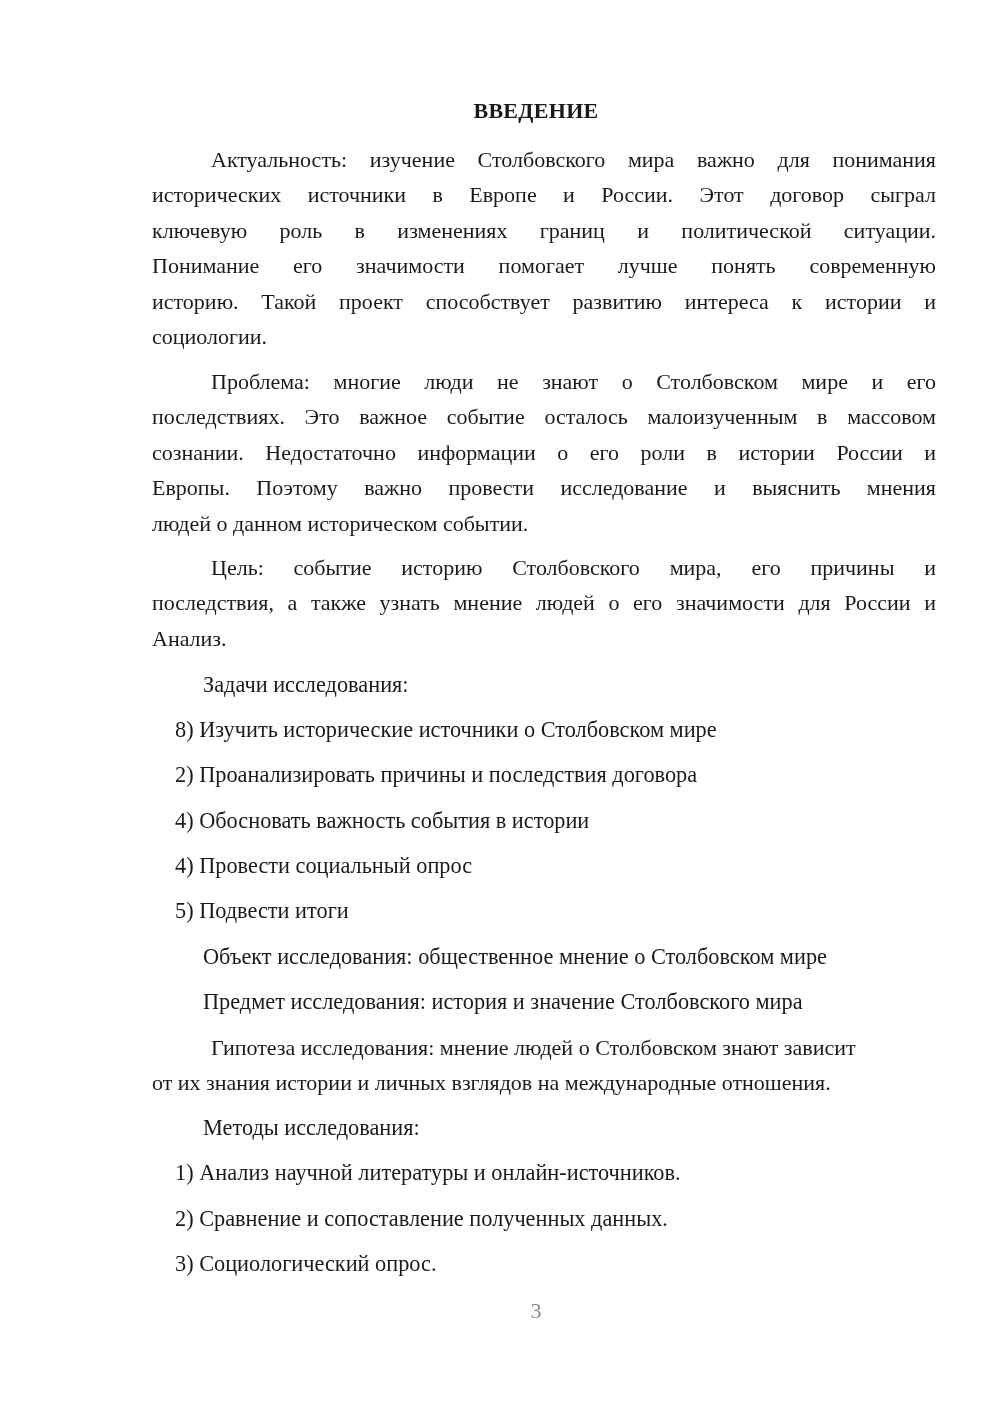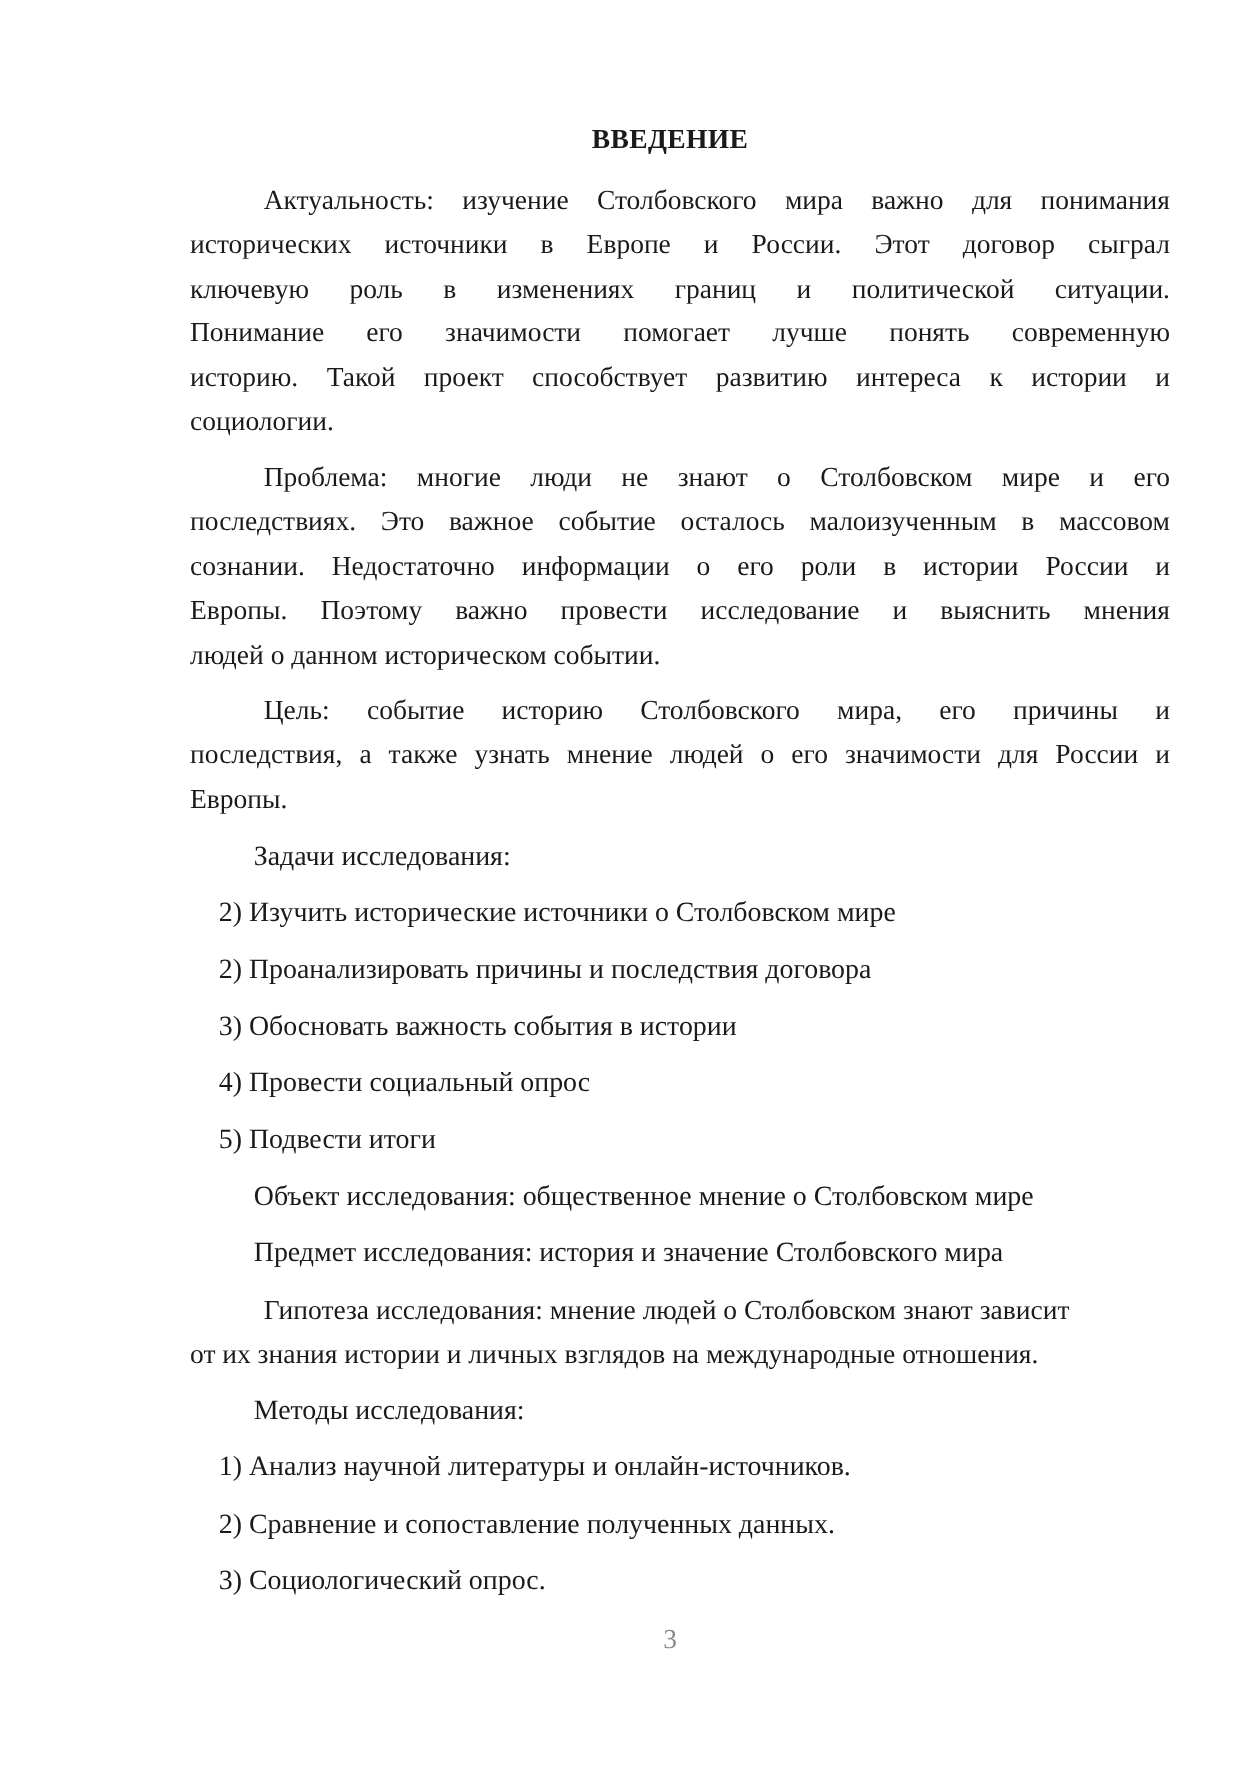--- a/index.html
+++ b/index.html
@@ -38,27 +38,27 @@
     <span class="line ind">Проблема: многие люди не знают о Столбовском мире и его</span>
     <span class="line">последствиях. Это важное событие осталось малоизученным в массовом</span>
     <span class="line">сознании. Недостаточно информации о его роли в истории России и</span>
     <span class="line">Европы. Поэтому важно провести исследование и выяснить мнения</span>
     <span class="line last">людей о данном историческом событии.</span>
   </div>
 
   <div class="para" style="top:550px;">
     <span class="line ind">Цель: событие историю Столбовского мира, его причины и</span>
     <span class="line">последствия, а также узнать мнение людей о его значимости для России и</span>
-    <span class="line last">Европы.</span>
+    <span class="line last">Анализ.</span>
   </div>
 
   <div class="single" style="top:670px;">Задачи исследования:</div>
-  <div class="item" style="top:715px;">2) Изучить исторические источники о Столбовском мире</div>
+  <div class="item" style="top:715px;">8) Изучить исторические источники о Столбовском мире</div>
   <div class="item" style="top:760px;">2) Проанализировать причины и последствия договора</div>
-  <div class="item" style="top:806px;">3) Обосновать важность события в истории</div>
+  <div class="item" style="top:806px;">4) Обосновать важность события в истории</div>
   <div class="item" style="top:851px;">4) Провести социальный опрос</div>
   <div class="item" style="top:896px;">5) Подвести итоги</div>
 
   <div class="single" style="top:942px;">Объект исследования: общественное мнение о Столбовском мире</div>
   <div class="single" style="top:987px;">Предмет исследования: история и значение Столбовского мира</div>
 
   <div class="para" style="top:1030px;">
     <span class="line ind last">Гипотеза исследования: мнение людей о Столбовском знают зависит</span>
     <span class="line last">от их знания истории и личных взглядов на международные отношения.</span>
   </div>

